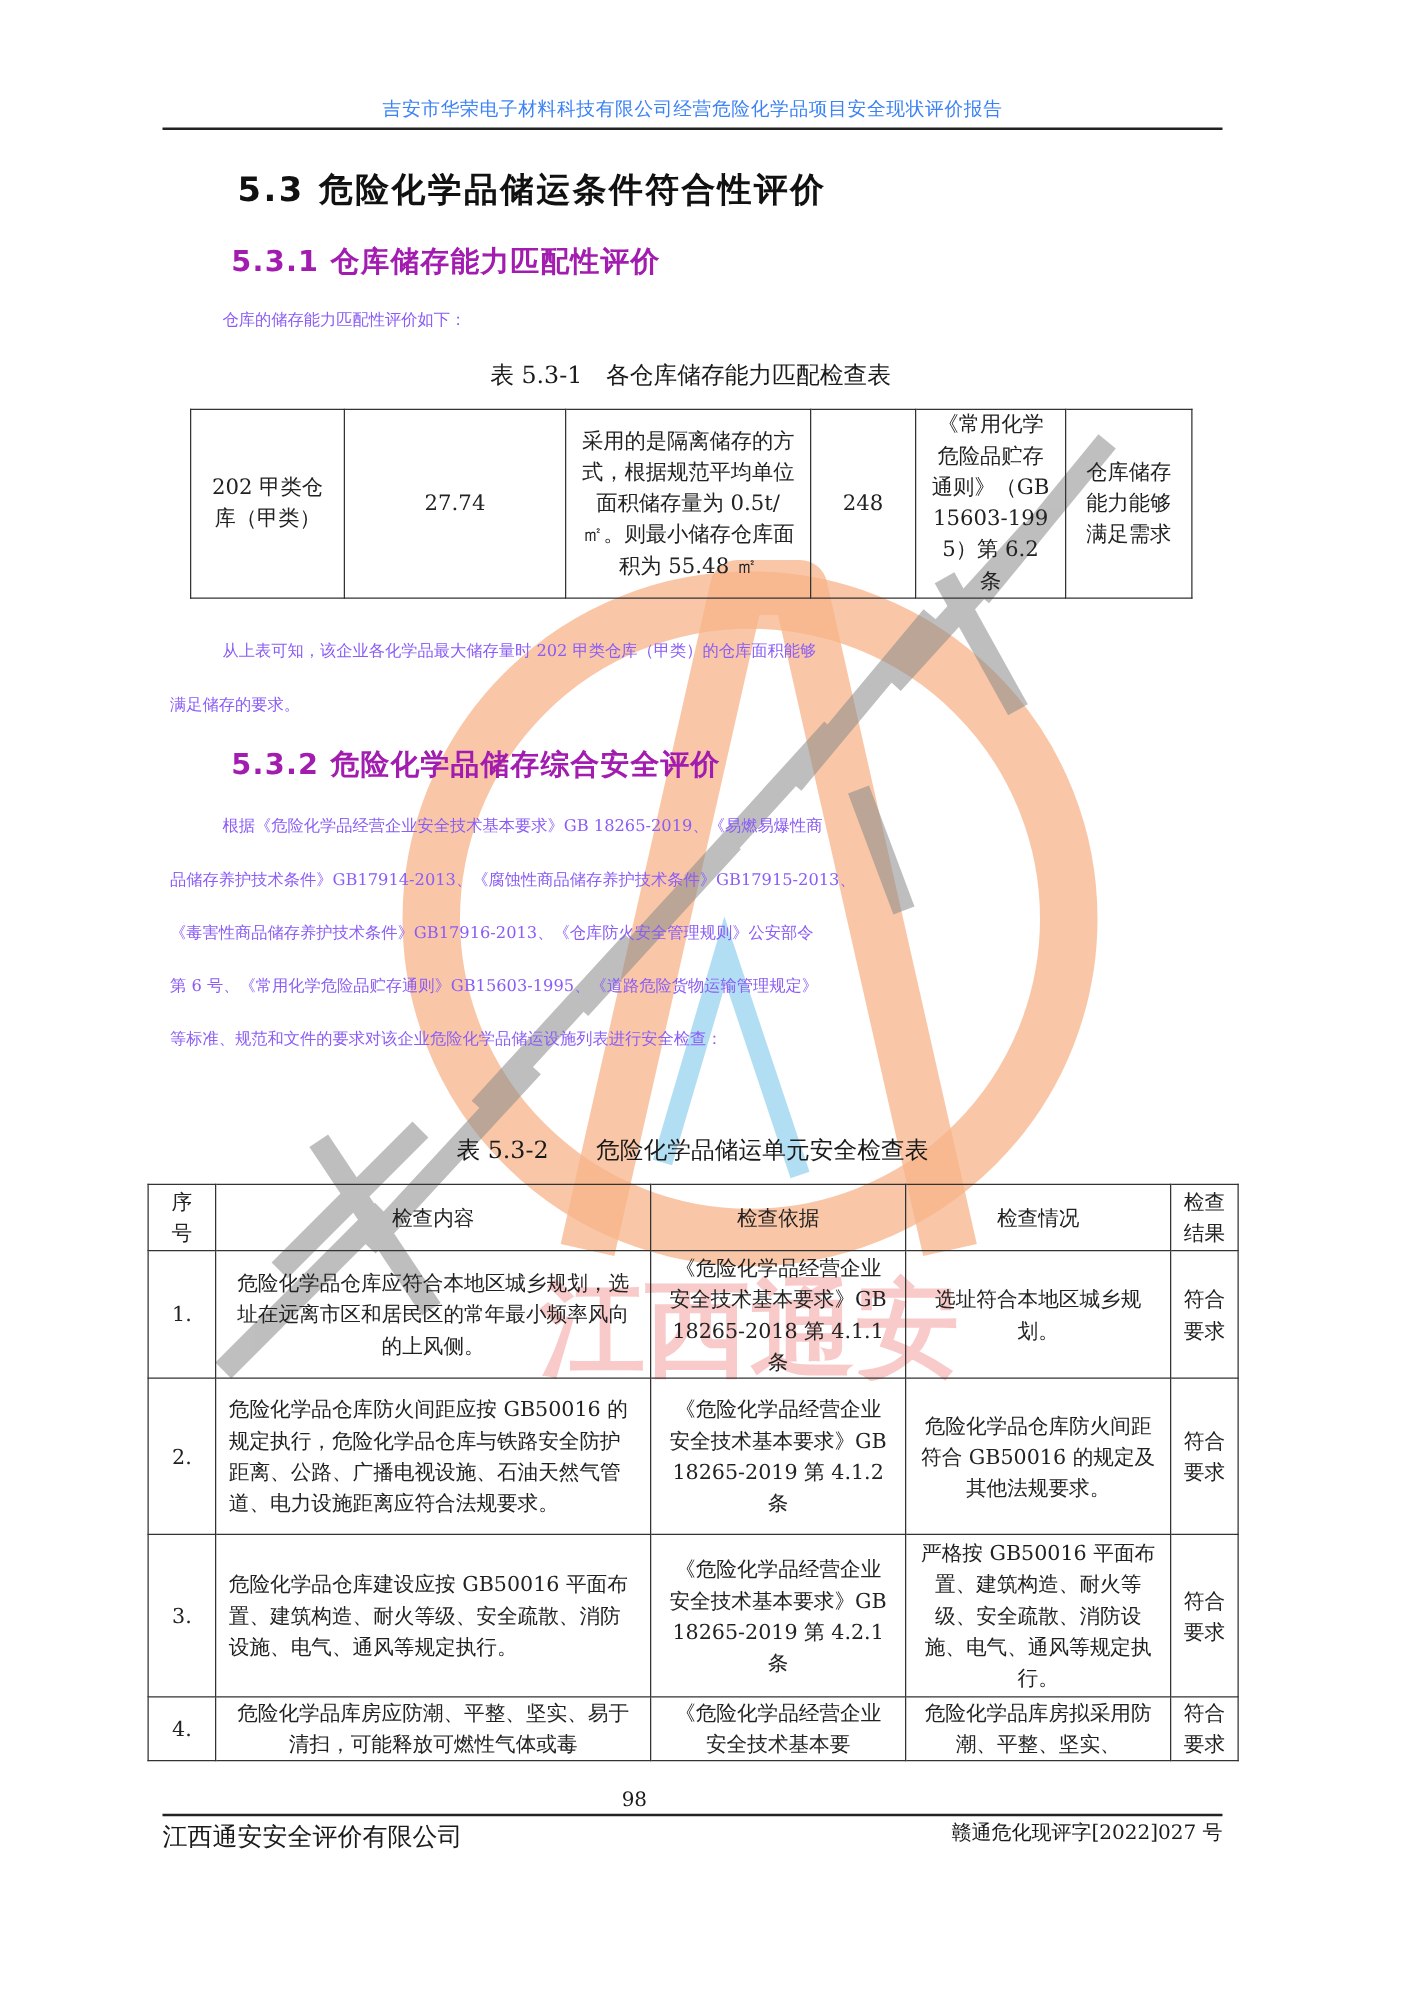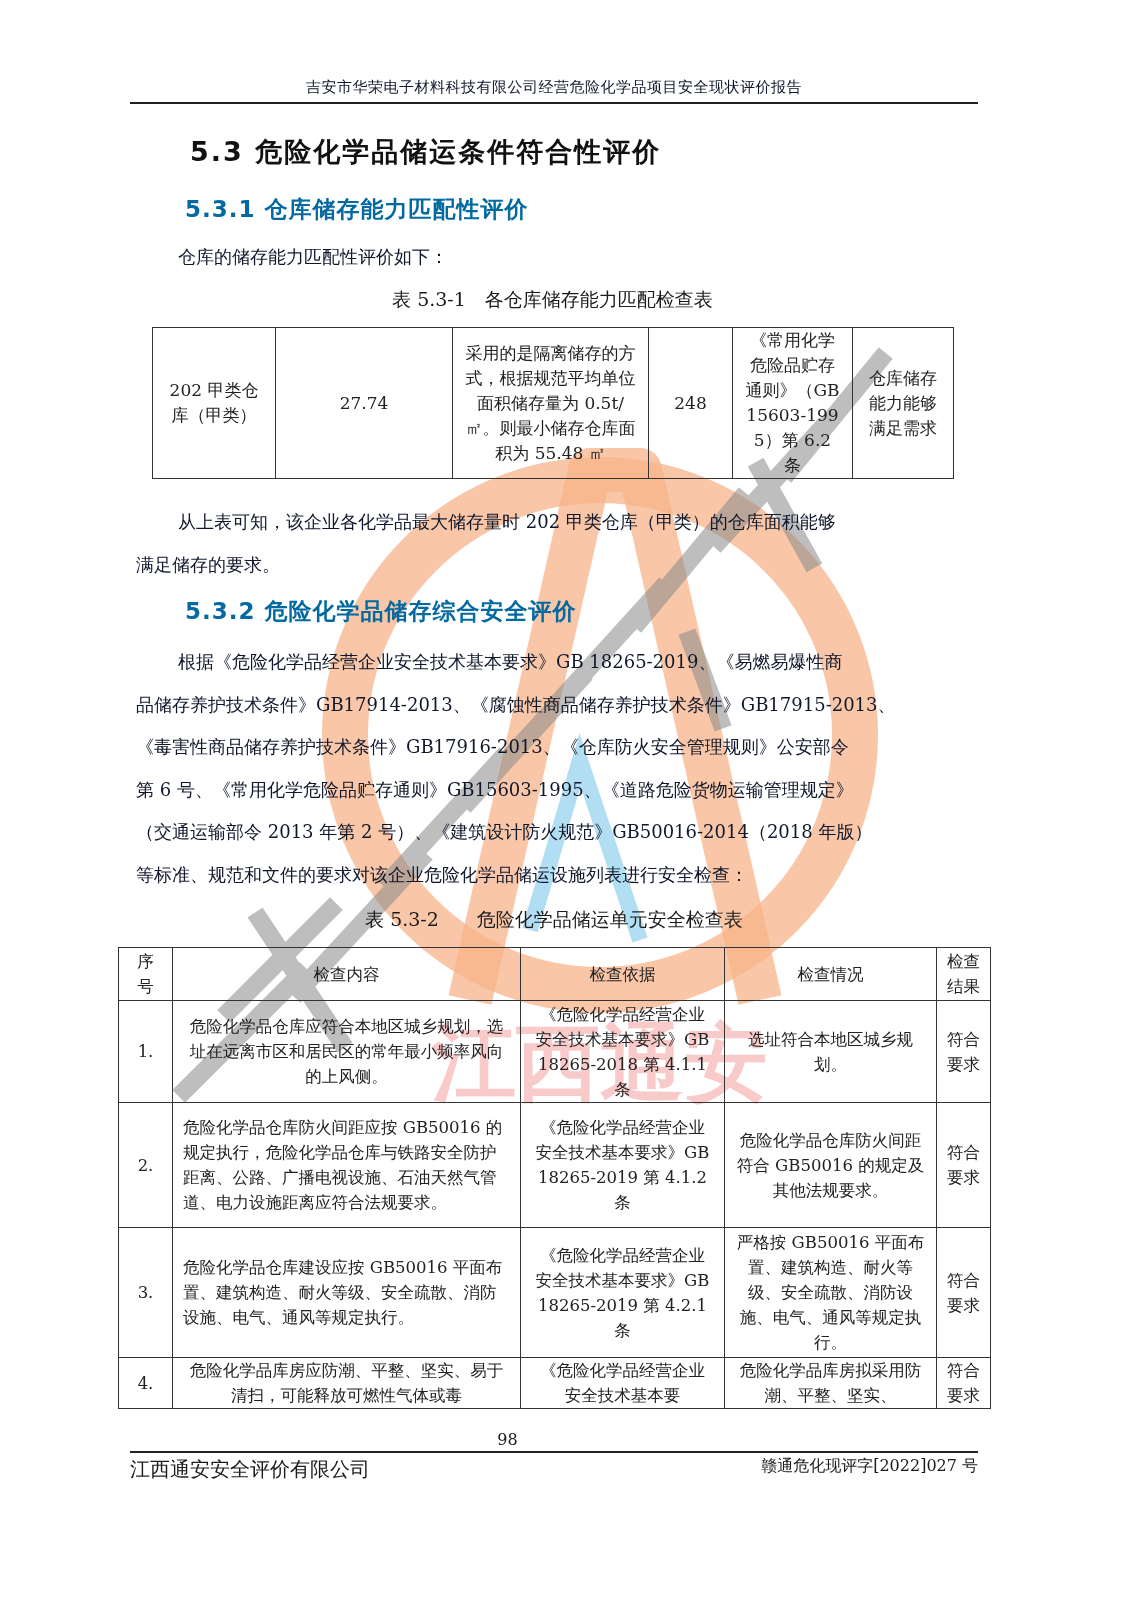--- a/index.html
+++ b/index.html
@@ -5,32 +5,32 @@
   html, body { margin: 0; padding: 0; }
   body {
     width: 1131px; height: 1600px; position: relative; overflow: hidden;
     background: #ffffff; color: #1a1a1a;
     font-family: "DejaVu Serif", "Liberation Serif", serif;
   }
   .abs { position: absolute; }
   .running-header {
     left: 130px; width: 848px; top: 78px; text-align: center;
     font-family: "DejaVu Sans", "Liberation Sans", sans-serif;
-    font-size: 15px; color: #0f172a; letter-spacing: 0.5px;
+    font-size: 15px; color: #3b82f6; letter-spacing: 0.5px;
   }
   .rule { background: #222; height: 2px; }
   .h2 {
     left: 190px; top: 134px; font-family: "DejaVu Sans", "Liberation Sans", sans-serif;
     font-weight: bold; font-size: 27px; letter-spacing: 2px; color: #111;
   }
   .h3 {
     font-family: "DejaVu Sans", "Liberation Sans", sans-serif;
-    font-weight: bold; font-size: 23px; color: #0369a1; letter-spacing: 1px;
+    font-weight: bold; font-size: 23px; color: #a21caf; letter-spacing: 1px;
   }
-  .para { font-size: 18px; line-height: 42.6px; color: #0f172a; }
+  .para { font-size: 13px; line-height: 42.6px; color: #8b5cf6; }
   .caption { font-size: 19px; color: #1a1a1a; text-align: center; }
   table { border-collapse: collapse; position: absolute; table-layout: fixed; }
   td, th {
     border: 1.3px solid #333; font-weight: normal; text-align: center;
     vertical-align: middle; font-size: 17px; line-height: 25px; color: #222;
     padding: 0 4px; word-break: break-all;
   }
   .t2 td, .t2 th { font-size: 16.5px; line-height: 25px; }
   .t2 td.left { text-align: left; margin-top: 20px; }
   .page-num { left: 0; width: 1015px; top: 1430px; text-align: center; font-size: 16px; }
@@ -100,21 +100,20 @@
 <div class="abs para" style="left:178px;top:501px;white-space:nowrap;">从上表可知，该企业各化学品最大储存量时 202 甲类仓库（甲类）的仓库面积能够</div>
 <div class="abs para" style="left:136px;top:544px;">满足储存的要求。</div>
 
 <div class="abs h3" style="left:185px;top:596px;">5.3.2 危险化学品储存综合安全评价</div>
 
 <div class="abs para" style="left:136px;top:641px;width:846px;">
   <div style="padding-left:42px;white-space:nowrap;">根据《危险化学品经营企业安全技术基本要求》GB 18265-2019、《易燃易爆性商</div>
   <div style="white-space:nowrap;">品储存养护技术条件》GB17914-2013、《腐蚀性商品储存养护技术条件》GB17915-2013、</div>
   <div style="white-space:nowrap;">《毒害性商品储存养护技术条件》GB17916-2013、《仓库防火安全管理规则》公安部令</div>
   <div style="white-space:nowrap;">第 6 号、《常用化学危险品贮存通则》GB15603-1995、《道路危险货物运输管理规定》</div>
-  <div style="white-space:nowrap;">（交通运输部令 2013 年第 2 号）、《建筑设计防火规范》GB50016-2014（2018 年版）</div>
   <div style="white-space:nowrap;">等标准、规范和文件的要求对该企业危险化学品储运设施列表进行安全检查：</div>
 </div>
 
 <div class="abs caption" style="left:118px;width:872px;top:907px;white-space:pre;">表 5.3-2　　危险化学品储运单元安全检查表</div>
 
 <table class="t2" style="left:118px;top:947px;width:872px;">
   <colgroup>
     <col style="width:54px">
       <col style="width:348px">
       <col style="width:204px">

